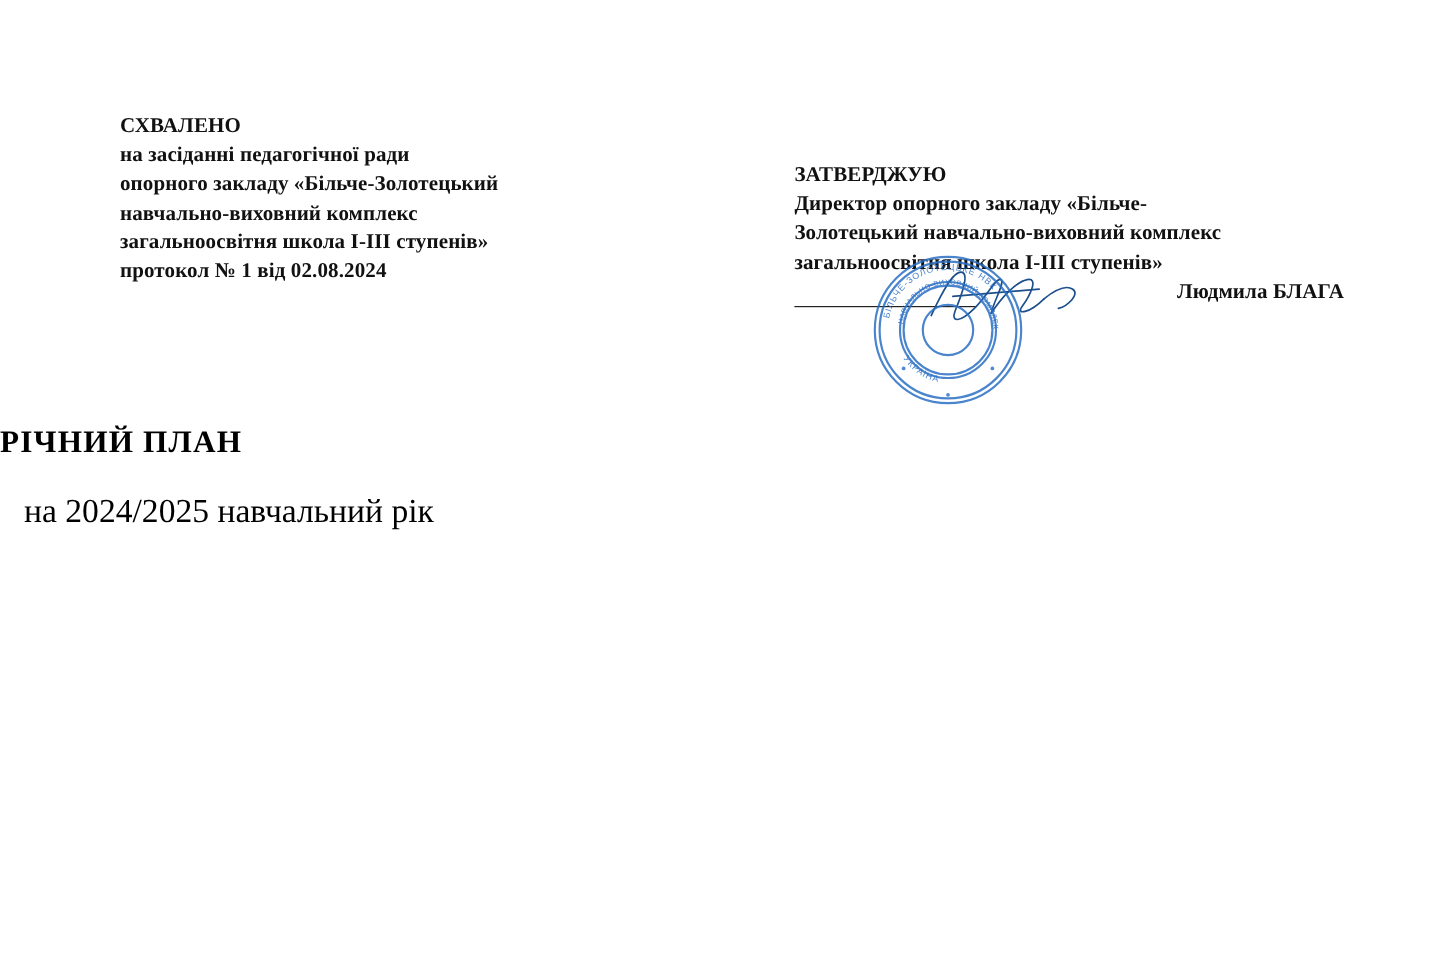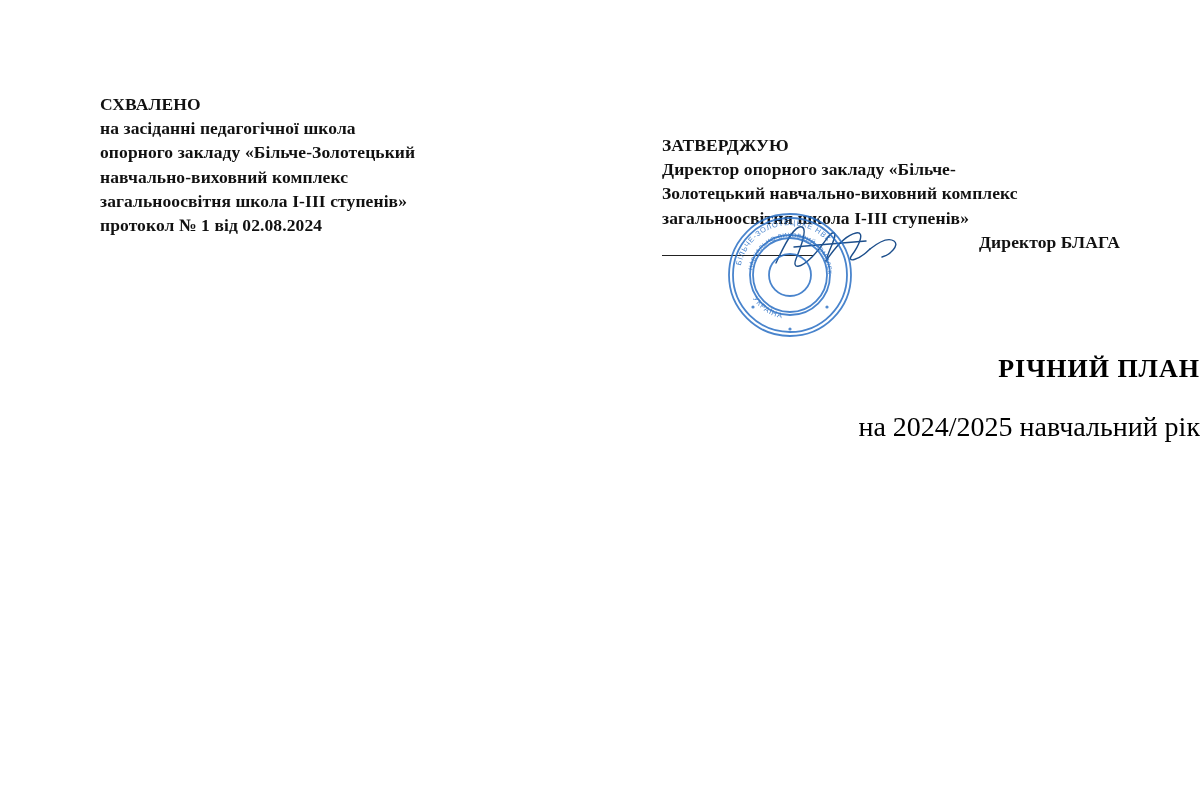--- a/index.html
+++ b/index.html
@@ -79,21 +79,21 @@
     width: 150px;
     height: 60px;
     pointer-events: none;
   }
   
   .title-block {
     position: absolute;
     left: 0;
     top: 352px;
     width: 1200px;
-    text-align: right;
+    text-align: left;
   }
   .main-title {
     font-family: "Liberation Serif", serif;
     font-weight: bold;
     font-size: 26px;
     letter-spacing: 1px;
     line-height: 34px;
     margin-bottom: 20px;
   }
   .subtitle {
@@ -115,34 +115,34 @@
 </style>
 </head>
 <body>
 
 <div class="page">
 
   <div class="header-row">
 
     <div class="block-left">
       <div class="blk-line">СХВАЛЕНО</div>
-      <div class="blk-line">на засіданні педагогічної школа</div>
+      <div class="blk-line">на засіданні педагогічної ради</div>
       <div class="blk-line">опорного закладу «Більче-Золотецький</div>
       <div class="blk-line">навчально-виховний комплекс</div>
       <div class="blk-line">загальноосвітня школа I-III ступенів»</div>
       <div class="blk-line">протокол № 1 від 02.08.2024</div>
     </div>
 
     <div class="block-right">
       <div class="blk-line">ЗАТВЕРДЖУЮ</div>
       <div class="blk-line">Директор опорного закладу «Більче-</div>
       <div class="blk-line">Золотецький навчально-виховний комплекс</div>
       <div class="blk-line">загальноосвітня школа I-III ступенів»</div>
       <div class="dir-name-row">
-        <span class="blk-line">Директор БЛАГА</span>
+        <span class="blk-line">Людмила БЛАГА</span>
       </div>
       <div class="rule"></div>
 
       <svg class="signature" viewBox="0 0 150 60">
         <g fill="none" stroke="#1d4f8c" stroke-width="1.4" stroke-linecap="round">
           <path d="M6,46 C18,20 26,8 32,10 C38,12 30,32 26,42 C22,52 30,52 42,40 C54,28 60,14 64,16 C68,18 58,34 56,44"></path>
           <path d="M56,44 C64,32 76,18 86,16 C96,14 88,30 82,38 C76,46 88,44 100,32"></path>
           <path d="M24,30 L96,24"></path>
           <path d="M100,32 C110,24 118,20 124,24 C130,28 120,38 112,40"></path>
         </g>

